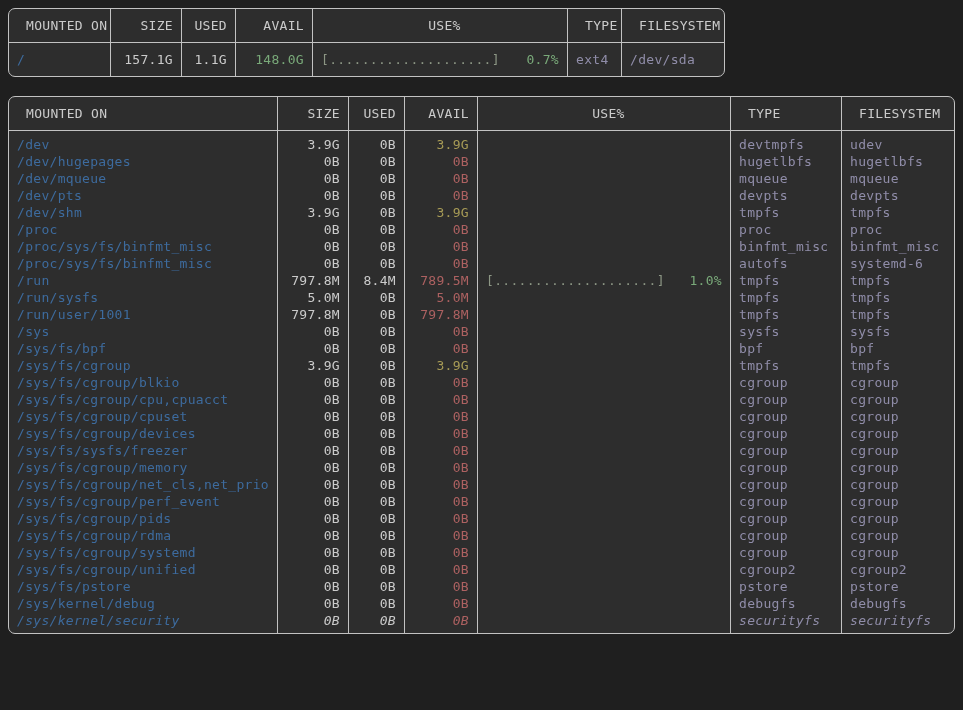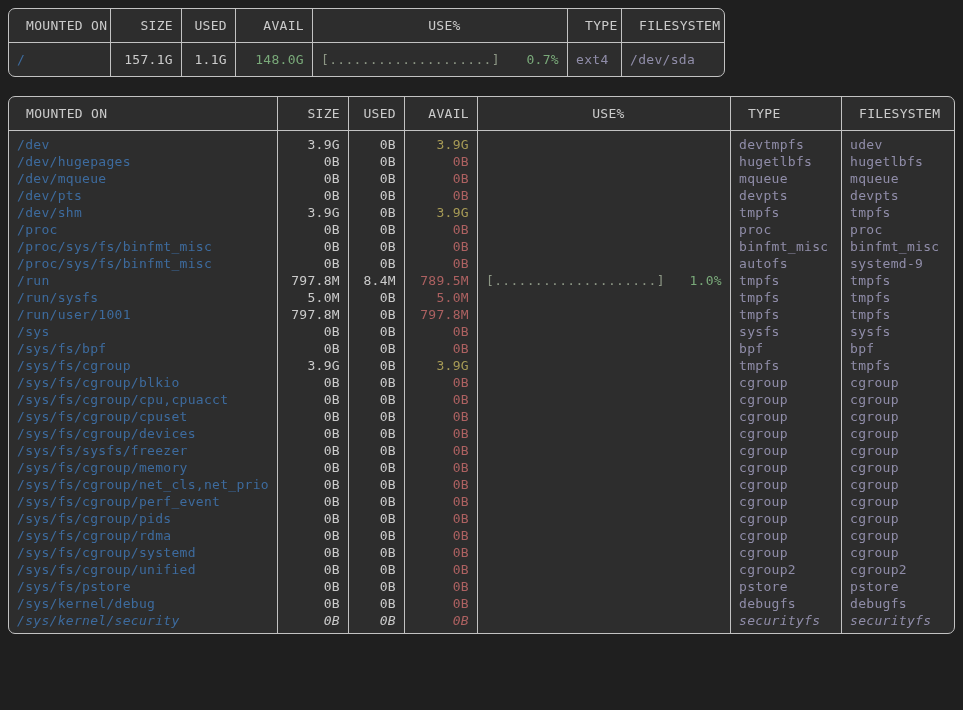--- a/index.html
+++ b/index.html
@@ -65,21 +65,21 @@
   <section class="duf-table t1">
     <div class="grid">
         <div class="row"><div class="cell head a-left">MOUNTED ON</div><div class="cell head a-right">SIZE</div><div class="cell head a-right">USED</div><div class="cell head a-right">AVAIL</div><div class="cell head a-center">USE%</div><div class="cell head a-left">TYPE</div><div class="cell head a-left last">FILESYSTEM</div></div>
         <div class="row"><div class="cell body a-left r1st c-path">/dev</div><div class="cell body a-right r1st c-default">3.9G</div><div class="cell body a-right r1st c-default">0B</div><div class="cell body a-right r1st c-yellow">3.9G</div><div class="cell body a-center r1st"></div><div class="cell body a-left r1st c-purple">devtmpfs</div><div class="cell body a-left last r1st c-purple">udev</div></div>
         <div class="row"><div class="cell body a-left c-path">/dev/hugepages</div><div class="cell body a-right c-default">0B</div><div class="cell body a-right c-default">0B</div><div class="cell body a-right c-red">0B</div><div class="cell body a-center"></div><div class="cell body a-left c-purple">hugetlbfs</div><div class="cell body a-left last c-purple">hugetlbfs</div></div>
         <div class="row"><div class="cell body a-left c-path">/dev/mqueue</div><div class="cell body a-right c-default">0B</div><div class="cell body a-right c-default">0B</div><div class="cell body a-right c-red">0B</div><div class="cell body a-center"></div><div class="cell body a-left c-purple">mqueue</div><div class="cell body a-left last c-purple">mqueue</div></div>
         <div class="row"><div class="cell body a-left c-path">/dev/pts</div><div class="cell body a-right c-default">0B</div><div class="cell body a-right c-default">0B</div><div class="cell body a-right c-red">0B</div><div class="cell body a-center"></div><div class="cell body a-left c-purple">devpts</div><div class="cell body a-left last c-purple">devpts</div></div>
         <div class="row"><div class="cell body a-left c-path">/dev/shm</div><div class="cell body a-right c-default">3.9G</div><div class="cell body a-right c-default">0B</div><div class="cell body a-right c-yellow">3.9G</div><div class="cell body a-center"></div><div class="cell body a-left c-purple">tmpfs</div><div class="cell body a-left last c-purple">tmpfs</div></div>
         <div class="row"><div class="cell body a-left c-path">/proc</div><div class="cell body a-right c-default">0B</div><div class="cell body a-right c-default">0B</div><div class="cell body a-right c-red">0B</div><div class="cell body a-center"></div><div class="cell body a-left c-purple">proc</div><div class="cell body a-left last c-purple">proc</div></div>
         <div class="row"><div class="cell body a-left c-path">/proc/sys/fs/binfmt_misc</div><div class="cell body a-right c-default">0B</div><div class="cell body a-right c-default">0B</div><div class="cell body a-right c-red">0B</div><div class="cell body a-center"></div><div class="cell body a-left c-purple">binfmt_misc</div><div class="cell body a-left last c-purple">binfmt_misc</div></div>
-        <div class="row"><div class="cell body a-left c-path">/proc/sys/fs/binfmt_misc</div><div class="cell body a-right c-default">0B</div><div class="cell body a-right c-default">0B</div><div class="cell body a-right c-red">0B</div><div class="cell body a-center"></div><div class="cell body a-left c-purple">autofs</div><div class="cell body a-left last c-purple">systemd-9</div></div>
+        <div class="row"><div class="cell body a-left c-path">/proc/sys/fs/binfmt_misc</div><div class="cell body a-right c-default">0B</div><div class="cell body a-right c-default">0B</div><div class="cell body a-right c-red">0B</div><div class="cell body a-center"></div><div class="cell body a-left c-purple">autofs</div><div class="cell body a-left last c-purple">systemd-6</div></div>
         <div class="row"><div class="cell body a-left c-path">/run</div><div class="cell body a-right c-default">797.8M</div><div class="cell body a-right c-default">8.4M</div><div class="cell body a-right c-red">789.5M</div><div class="cell body a-between"><span class="c-bar">[....................]</span><span class="c-green">1.0%</span></div><div class="cell body a-left c-purple">tmpfs</div><div class="cell body a-left last c-purple">tmpfs</div></div>
         <div class="row"><div class="cell body a-left c-path">/run/sysfs</div><div class="cell body a-right c-default">5.0M</div><div class="cell body a-right c-default">0B</div><div class="cell body a-right c-red">5.0M</div><div class="cell body a-center"></div><div class="cell body a-left c-purple">tmpfs</div><div class="cell body a-left last c-purple">tmpfs</div></div>
         <div class="row"><div class="cell body a-left c-path">/run/user/1001</div><div class="cell body a-right c-default">797.8M</div><div class="cell body a-right c-default">0B</div><div class="cell body a-right c-red">797.8M</div><div class="cell body a-center"></div><div class="cell body a-left c-purple">tmpfs</div><div class="cell body a-left last c-purple">tmpfs</div></div>
         <div class="row"><div class="cell body a-left c-path">/sys</div><div class="cell body a-right c-default">0B</div><div class="cell body a-right c-default">0B</div><div class="cell body a-right c-red">0B</div><div class="cell body a-center"></div><div class="cell body a-left c-purple">sysfs</div><div class="cell body a-left last c-purple">sysfs</div></div>
         <div class="row"><div class="cell body a-left c-path">/sys/fs/bpf</div><div class="cell body a-right c-default">0B</div><div class="cell body a-right c-default">0B</div><div class="cell body a-right c-red">0B</div><div class="cell body a-center"></div><div class="cell body a-left c-purple">bpf</div><div class="cell body a-left last c-purple">bpf</div></div>
         <div class="row"><div class="cell body a-left c-path">/sys/fs/cgroup</div><div class="cell body a-right c-default">3.9G</div><div class="cell body a-right c-default">0B</div><div class="cell body a-right c-yellow">3.9G</div><div class="cell body a-center"></div><div class="cell body a-left c-purple">tmpfs</div><div class="cell body a-left last c-purple">tmpfs</div></div>
         <div class="row"><div class="cell body a-left c-path">/sys/fs/cgroup/blkio</div><div class="cell body a-right c-default">0B</div><div class="cell body a-right c-default">0B</div><div class="cell body a-right c-red">0B</div><div class="cell body a-center"></div><div class="cell body a-left c-purple">cgroup</div><div class="cell body a-left last c-purple">cgroup</div></div>
         <div class="row"><div class="cell body a-left c-path">/sys/fs/cgroup/cpu,cpuacct</div><div class="cell body a-right c-default">0B</div><div class="cell body a-right c-default">0B</div><div class="cell body a-right c-red">0B</div><div class="cell body a-center"></div><div class="cell body a-left c-purple">cgroup</div><div class="cell body a-left last c-purple">cgroup</div></div>
         <div class="row"><div class="cell body a-left c-path">/sys/fs/cgroup/cpuset</div><div class="cell body a-right c-default">0B</div><div class="cell body a-right c-default">0B</div><div class="cell body a-right c-red">0B</div><div class="cell body a-center"></div><div class="cell body a-left c-purple">cgroup</div><div class="cell body a-left last c-purple">cgroup</div></div>
         <div class="row"><div class="cell body a-left c-path">/sys/fs/cgroup/devices</div><div class="cell body a-right c-default">0B</div><div class="cell body a-right c-default">0B</div><div class="cell body a-right c-red">0B</div><div class="cell body a-center"></div><div class="cell body a-left c-purple">cgroup</div><div class="cell body a-left last c-purple">cgroup</div></div>

